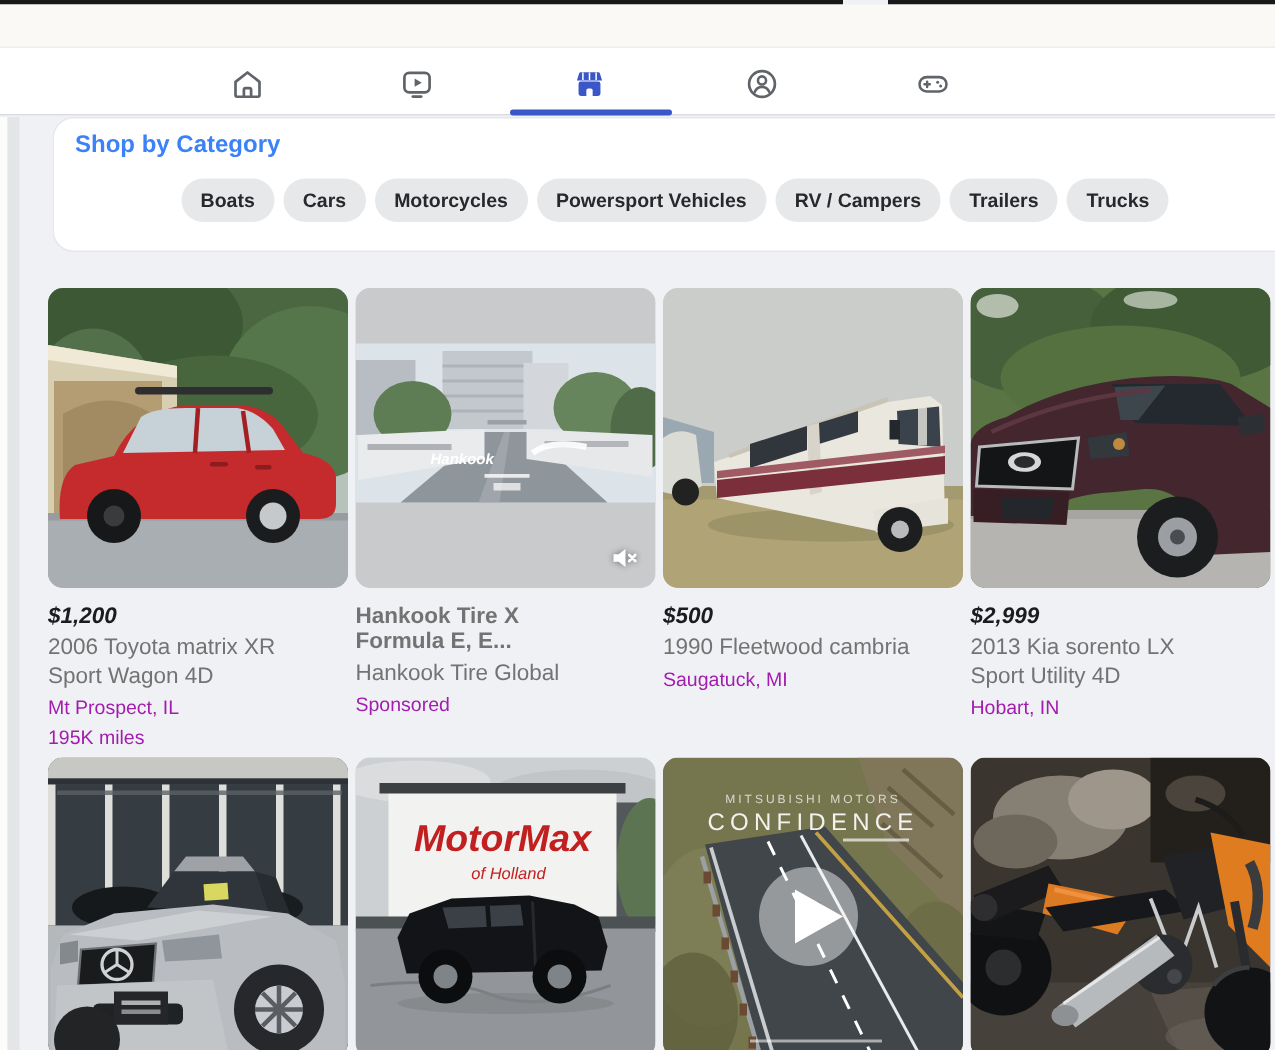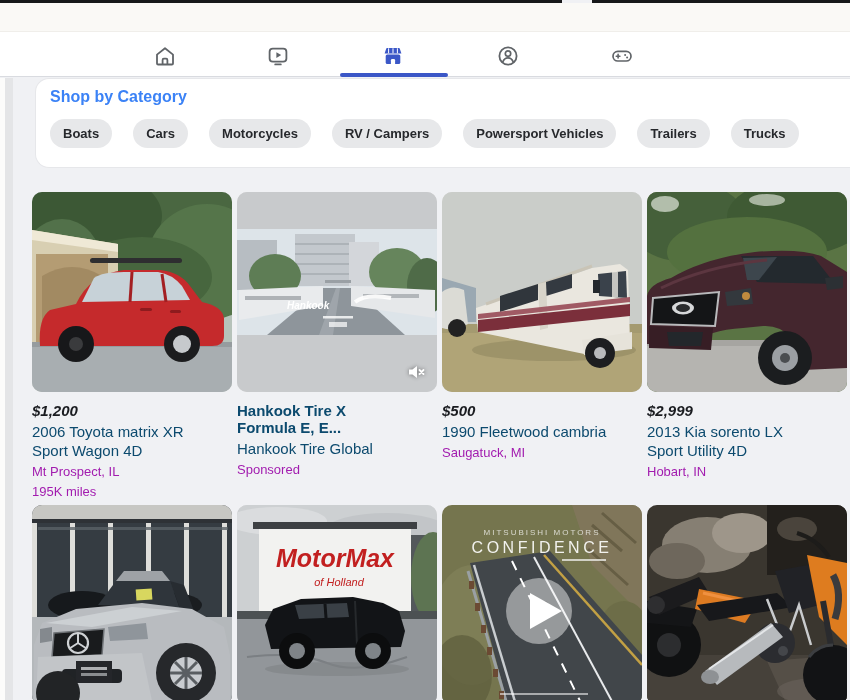--- a/index.html
+++ b/index.html
@@ -20,28 +20,28 @@
   .tab{position:absolute;top:10px;width:48px;height:28px;display:flex;align-items:center;justify-content:center;cursor:pointer;}
   .tab svg{display:block;}
   .tab-underline{position:absolute;left:340px;top:41px;width:108px;height:4px;border-radius:3px;background:#3b57c7;}
   
   .edge-white{position:absolute;left:0;top:78px;width:5px;height:622px;background:#fcfcfb;}
   .edge-scroll{position:absolute;left:5px;top:78px;width:8px;height:622px;background:#e4e5e7;}
   
   .category-card{position:absolute;left:35px;top:78px;width:815px;height:90px;background:#fff;
     border:1px solid #e6e7ea;border-right:none;border-radius:14px 0 0 14px;box-sizing:border-box;}
   .category-title{margin:9px 0 12px 14px;font-size:16px;font-weight:700;color:#3b82f6;}
-  .pills{display:flex;gap:21px;margin:13px 0 0 14px;}
+  .pills{display:flex;gap:6px;margin:13px 0 0 14px;justify-content:center;}
   .pill{background:#e7e8ea;border-radius:16px;padding:7px 13px;font-size:13px;font-weight:600;color:#26282c;white-space:nowrap;cursor:pointer;}
   
   .card{position:absolute;width:171px;cursor:pointer;}
   .thumb{width:200px;height:200px;border-radius:10px;overflow:hidden;position:relative;background:#d8d8d8;}
   .thumb svg.art{display:block;width:200px;height:200px;}
   .c-price{margin-top:10px;font-size:15px;font-weight:700;color:#1a1c20;line-height:17px;font-style:italic;}
-  .c-title{font-size:15px;font-weight:400;color:#0c4a6e;line-height:19px;margin-top:3px;}
+  .c-title{font-size:15px;font-weight:400;color:#737373;line-height:19px;margin-top:3px;}
   .c-title.bold{font-weight:700;margin-top:10px;line-height:17px;}
   .c-meta{font-size:13px;color:#a21caf;line-height:17px;margin-top:3px;}
   .mute-btn{position:absolute;right:9px;bottom:9px;width:22px;height:22px;display:flex;align-items:center;justify-content:center;cursor:pointer;filter:drop-shadow(0 0 2px rgba(0,0,0,.45));}
   svg text{font-family:"Liberation Sans",sans-serif;}
 </style>
 </head>
 <body>
 
 <div class="topstrip seg1"></div>
 <div class="topstrip seg2"></div>
@@ -91,22 +91,22 @@
 
 <div class="edge-white"></div>
 <div class="edge-scroll"></div>
 
 <div class="category-card">
   <div class="category-title">Shop by Category</div>
   <div class="pills">
     <div class="pill">Boats</div>
     <div class="pill">Cars</div>
     <div class="pill">Motorcycles</div>
+    <div class="pill">Powersport Vehicles</div>
     <div class="pill">RV / Campers</div>
-    <div class="pill">Powersport Vehicles</div>
     <div class="pill">Trailers</div>
     <div class="pill">Trucks</div>
   </div>
 </div>
 
 <div class="card" style="left:32px;top:192px;">
   <div class="thumb">
     <svg class="art" viewBox="0 0 200 200" preserveAspectRatio="none">
       <rect width="200" height="200" fill="#b6c2ba"></rect>
       <ellipse cx="130" cy="38" rx="95" ry="55" fill="#4a6741"></ellipse>

